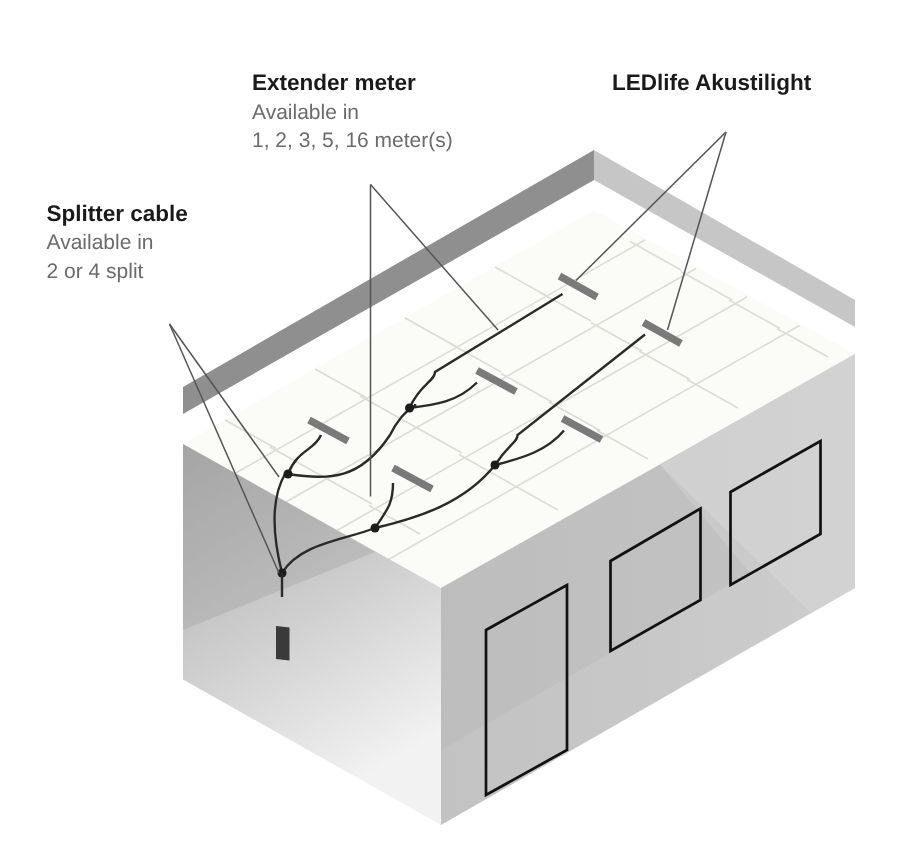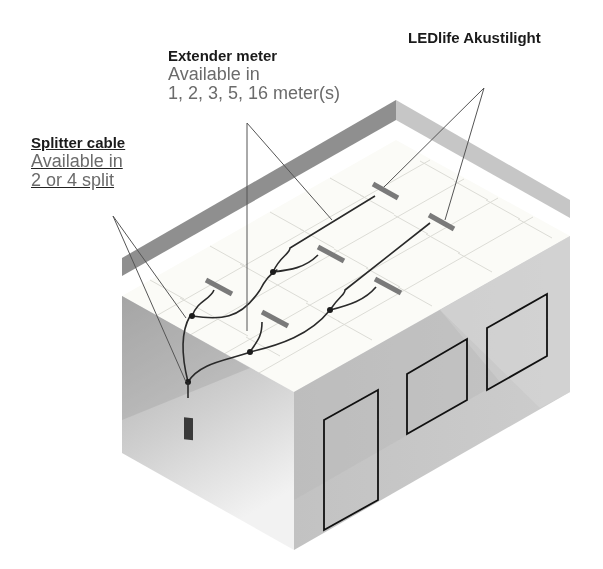--- a/index.html
+++ b/index.html
@@ -1,20 +1,20 @@
 <!DOCTYPE html>
 <html><head>
 <meta charset="utf-8">
 <style>
   html, body { margin:0; padding:0; background:#ffffff; }
   body { width:603px; height:569px; position:relative; overflow:hidden; font-family:"Liberation Sans", "DejaVu Sans", sans-serif; }
   svg { position:absolute; left:0; top:0; }
   .label { position:absolute; color:#222; line-height:19px; }
   .label .title { font-weight:bold; font-size:15px; color:#1a1a1a; display:block; }
-  .label .sub { font-size:18px; color:#6b6b6b; display:block; }
+  .label .sub { font-size:14px; color:#6b6b6b; display:block; }
 </style>
 </head>
 <body>
 
 <svg width="603" height="569" viewBox="0 0 603 569">
   <defs>
     <linearGradient id="leftWallGrad" x1="0" y1="0" x2="0.4" y2="1">
       <stop offset="0" stop-color="#a9a9a9"></stop>
       <stop offset="0.55" stop-color="#cfcfcf"></stop>
       <stop offset="1" stop-color="#f2f2f2"></stop>
@@ -139,21 +139,21 @@
     <line x1="484" y1="88" x2="445" y2="220"></line>
   </g>
 </svg>
 
 <div class="label" style="left:168px; top:46px;">
   <span class="title">Extender meter</span>
   <span class="sub">Available in</span>
   <span class="sub">1, 2, 3, 5, 16 meter(s)</span>
 </div>
 
-<div class="label" style="left:31px; top:133px;text-decoration:underline;">
+<div class="label" style="left:31px; top:133px;">
   <span class="title">Splitter cable</span>
   <span class="sub">Available in</span>
   <span class="sub">2 or 4 split</span>
 </div>
 
-<div class="label" style="left:408px; top:28px;">
+<div class="label" style="left:408px; top:46px;">
   <span class="title">LEDlife Akustilight</span>
 </div>
 
 </body></html>

